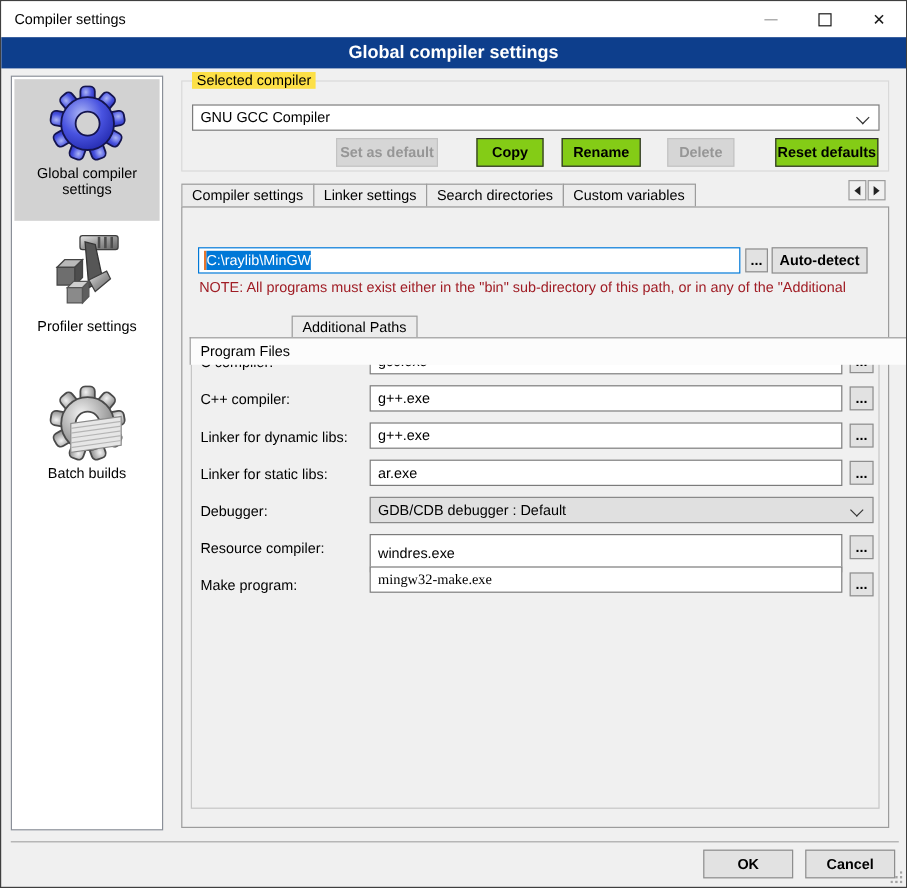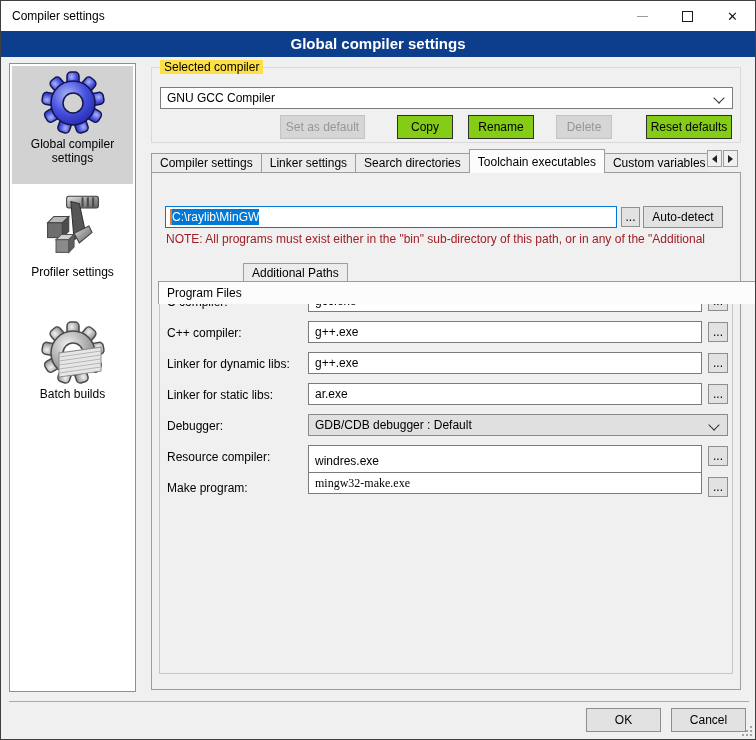--- a/index.html
+++ b/index.html
@@ -21,21 +21,21 @@
   .side-icon{display:block;margin:5px auto 2px auto;}
   .side-label{font-size:12px;color:#000;line-height:14px;padding:0 4px;}
   
   .group{border:1px solid #d9d9d9;box-sizing:border-box;}
   .legend{position:absolute;top:-8px;left:8px;background:#fde047;padding:0 4px;font-size:12px;color:#000;white-space:nowrap;}
   
   .combo{background:#fff;border:1px solid #7b7b7b;box-sizing:border-box;font-size:12px;color:#000;display:flex;align-items:center;padding-left:6px;}
   .combo-gray{background:#e0e0e0;border:1px solid #8a8a8a;}
   .chev{position:absolute;right:9px;top:6px;width:7px;height:7px;border-right:1px solid #333;border-bottom:1px solid #333;transform:rotate(45deg);}
   
-  .btn{box-sizing:border-box;font-size:12px;color:#000;text-align:center;display:flex;align-items:center;justify-content:center;background:#e2e2e2;border:1px solid #8e8e8e;}
+  .btn{box-sizing:border-box;font-size:12px;color:#000;text-align:center;display:flex;align-items:center;justify-content:center;background:#e2e2e2;border:1px solid #8e8e8e;font-weight:bold;}
   .btn-dark{background:#84cc16;border:1px solid #2f2f2f;}
   .btn.disabled{background:#d6d6d6;border:1px solid #c3c3c3;color:#969696;}
   
   .tabrow{left:150px;top:148px;width:557px;height:24px;display:flex;align-items:flex-end;overflow:hidden;}
   .tab{box-sizing:border-box;height:20px;background:#ececec;border:1px solid #9c9c9c;font-size:12px;line-height:18px;padding:0 8px;white-space:nowrap;margin-left:-1px;color:#000;}
   .tab:first-child{margin-left:0;}
   .tab.active{height:24px;background:#fcfcfc;border-bottom:none;line-height:24px;position:relative;z-index:3;}
   .tab-arrow{width:15px;height:17px;background:#f0f0f0;border:1px solid #9c9c9c;box-sizing:border-box;display:flex;align-items:center;justify-content:center;}
   .tri-l{width:0;height:0;border-top:4px solid transparent;border-bottom:4px solid transparent;border-right:5px solid #222;}
   .tri-r{width:0;height:0;border-top:4px solid transparent;border-bottom:4px solid transparent;border-left:5px solid #222;}
@@ -166,21 +166,20 @@
     <div class="abs btn btn-dark" style="left:245px;top:47px;width:56px;height:24px;">Copy</div>
     <div class="abs btn btn-dark" style="left:316px;top:47px;width:66px;height:24px;">Rename</div>
     <div class="abs btn disabled" style="left:404px;top:47px;width:56px;height:24px;">Delete</div>
     <div class="abs btn btn-dark" style="left:494px;top:47px;width:86px;height:24px;">Reset defaults</div>
   </div>
 
   <div class="abs tabrow">
     <div class="tab">Compiler settings</div>
     <div class="tab">Linker settings</div>
     <div class="tab">Search directories</div>
-    <div class="tab active">Toolchain executables</div>
     <div class="tab">Custom variables</div>
 
   </div>
   <div class="abs tab-arrow" style="left:706px;top:149px;">
     <div class="tri-l"></div>
   </div>
   <div class="abs tab-arrow" style="left:722px;top:149px;">
     <div class="tri-r"></div>
   </div>
 

